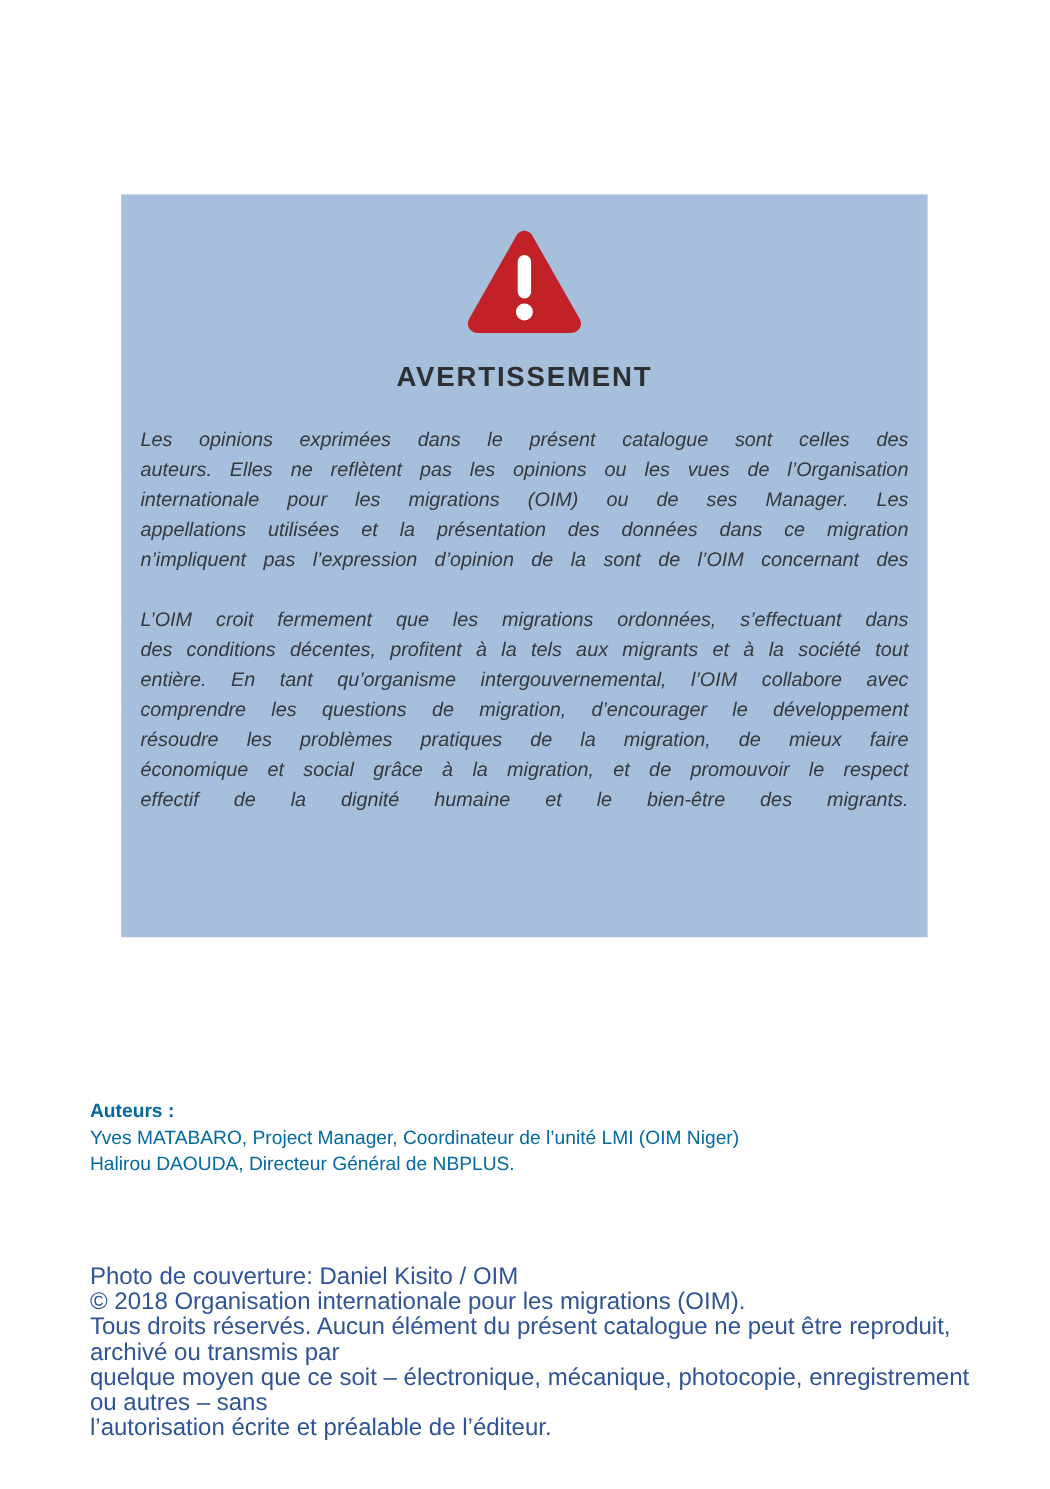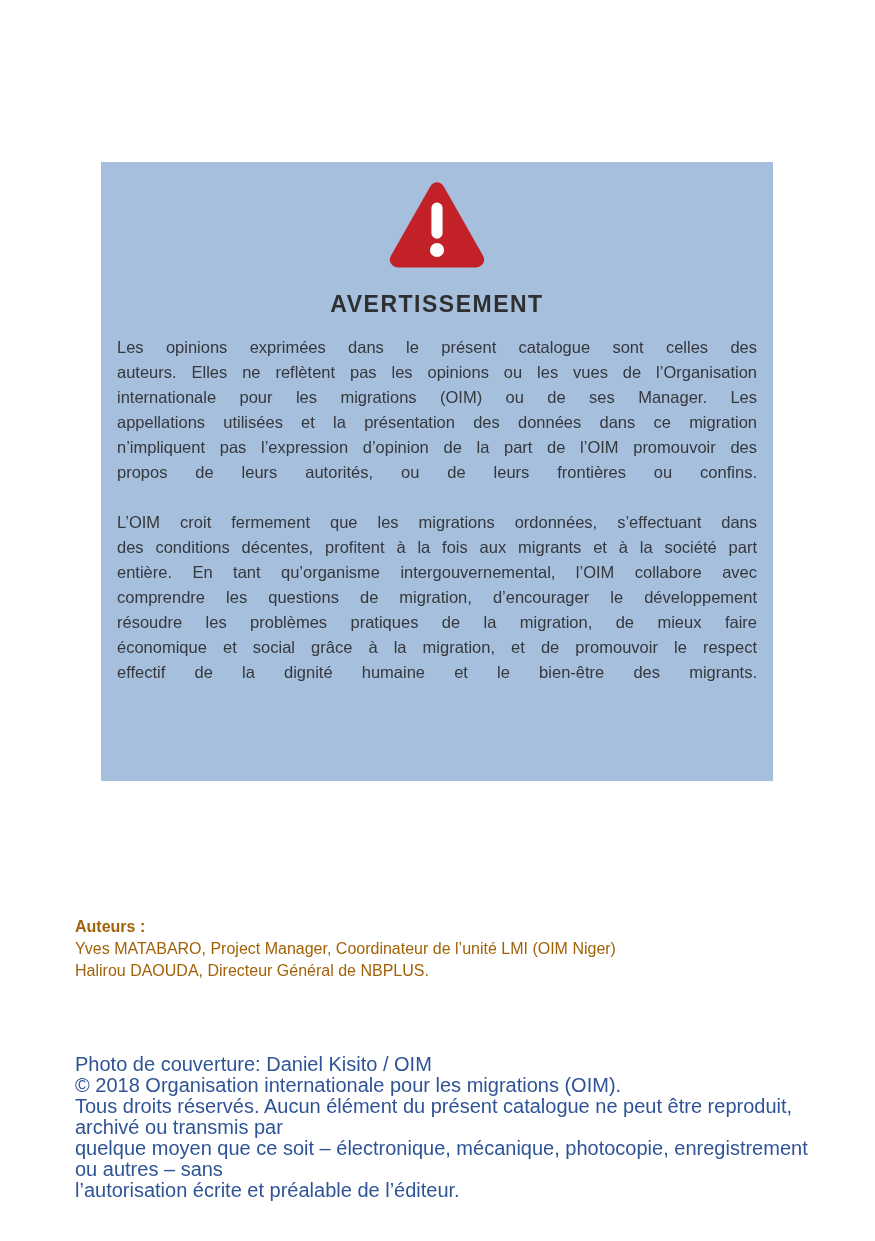--- a/index.html
+++ b/index.html
@@ -16,55 +16,56 @@
     overflow: hidden;
   }
   .notice-box {
     position: absolute;
     left: 101px;
     top: 162px;
     width: 672px;
     height: 619px;
     background: #a6bfdd;
     box-sizing: border-box;
-    padding-top: 17px;
+    padding-top: 27px;
   }
   .icon-wrap {
     width: 98px;
     height: 94px;
     margin: 0 auto;
   }
   .notice-title {
     margin: 16px 0 0 0;
     text-align: center;
     font-size: 23px;
     line-height: 30px;
     font-weight: 700;
     letter-spacing: 1.5px;
     color: #2d2f31;
   }
   .notice-para {
-    margin: 16px 16px 0 16px;
+    margin: 26px 16px 0 16px;
     color: #35383c;
     font-size: 16.5px;
     line-height: 25px;
+    font-style: italic;
   }
   .notice-para + .notice-para {
     margin-top: 25px;
   }
   .jline {
     text-align: justify;
     text-align-last: justify;
     -moz-text-align-last: justify;
   }
   .authors-block {
     position: absolute;
     left: 75px;
     top: 916px;
-    color: #a16207;
+    color: #0369a1;
     font-size: 16px;
     line-height: 22px;
   }
   .authors-heading {
     font-weight: 700;
   }
   .credits-block {
     position: absolute;
     left: 75px;
     top: 1054px;
@@ -89,27 +90,26 @@
       </svg>
     </div>
 
     <h1 class="notice-title">AVERTISSEMENT</h1>
 
     <div class="notice-para">
       <div class="jline">Les opinions exprimées dans le présent catalogue sont celles des</div>
       <div class="jline">auteurs. Elles ne reflètent pas les opinions ou les vues de l’Organisation</div>
       <div class="jline">internationale pour les migrations (OIM) ou de ses Manager. Les</div>
       <div class="jline">appellations utilisées et la présentation des données dans ce migration</div>
-      <div class="jline">n’impliquent pas l’expression d’opinion de la part de l’OIM promouvoir des</div>
-      <div class="jline">propos de leurs autorités, ou de leurs frontières ou confins.</div>
+      <div class="jline">n’impliquent pas l’expression d’opinion de la sont de l’OIM concernant des</div>
     </div>
 
     <div class="notice-para">
       <div class="jline">L’OIM croit fermement que les migrations ordonnées, s’effectuant dans</div>
-      <div class="jline">des conditions décentes, profitent à la fois aux migrants et à la société part</div>
+      <div class="jline">des conditions décentes, profitent à la tels aux migrants et à la société tout</div>
       <div class="jline">entière. En tant qu’organisme intergouvernemental, l’OIM collabore avec</div>
       <div class="jline">comprendre les questions de migration, d’encourager le développement</div>
       <div class="jline">résoudre les problèmes pratiques de la migration, de mieux faire</div>
       <div class="jline">économique et social grâce à la migration, et de promouvoir le respect</div>
       <div class="jline">effectif de la dignité humaine et le bien-être des migrants.</div>
     </div>
 
   </section>
 
   <section class="authors-block">

